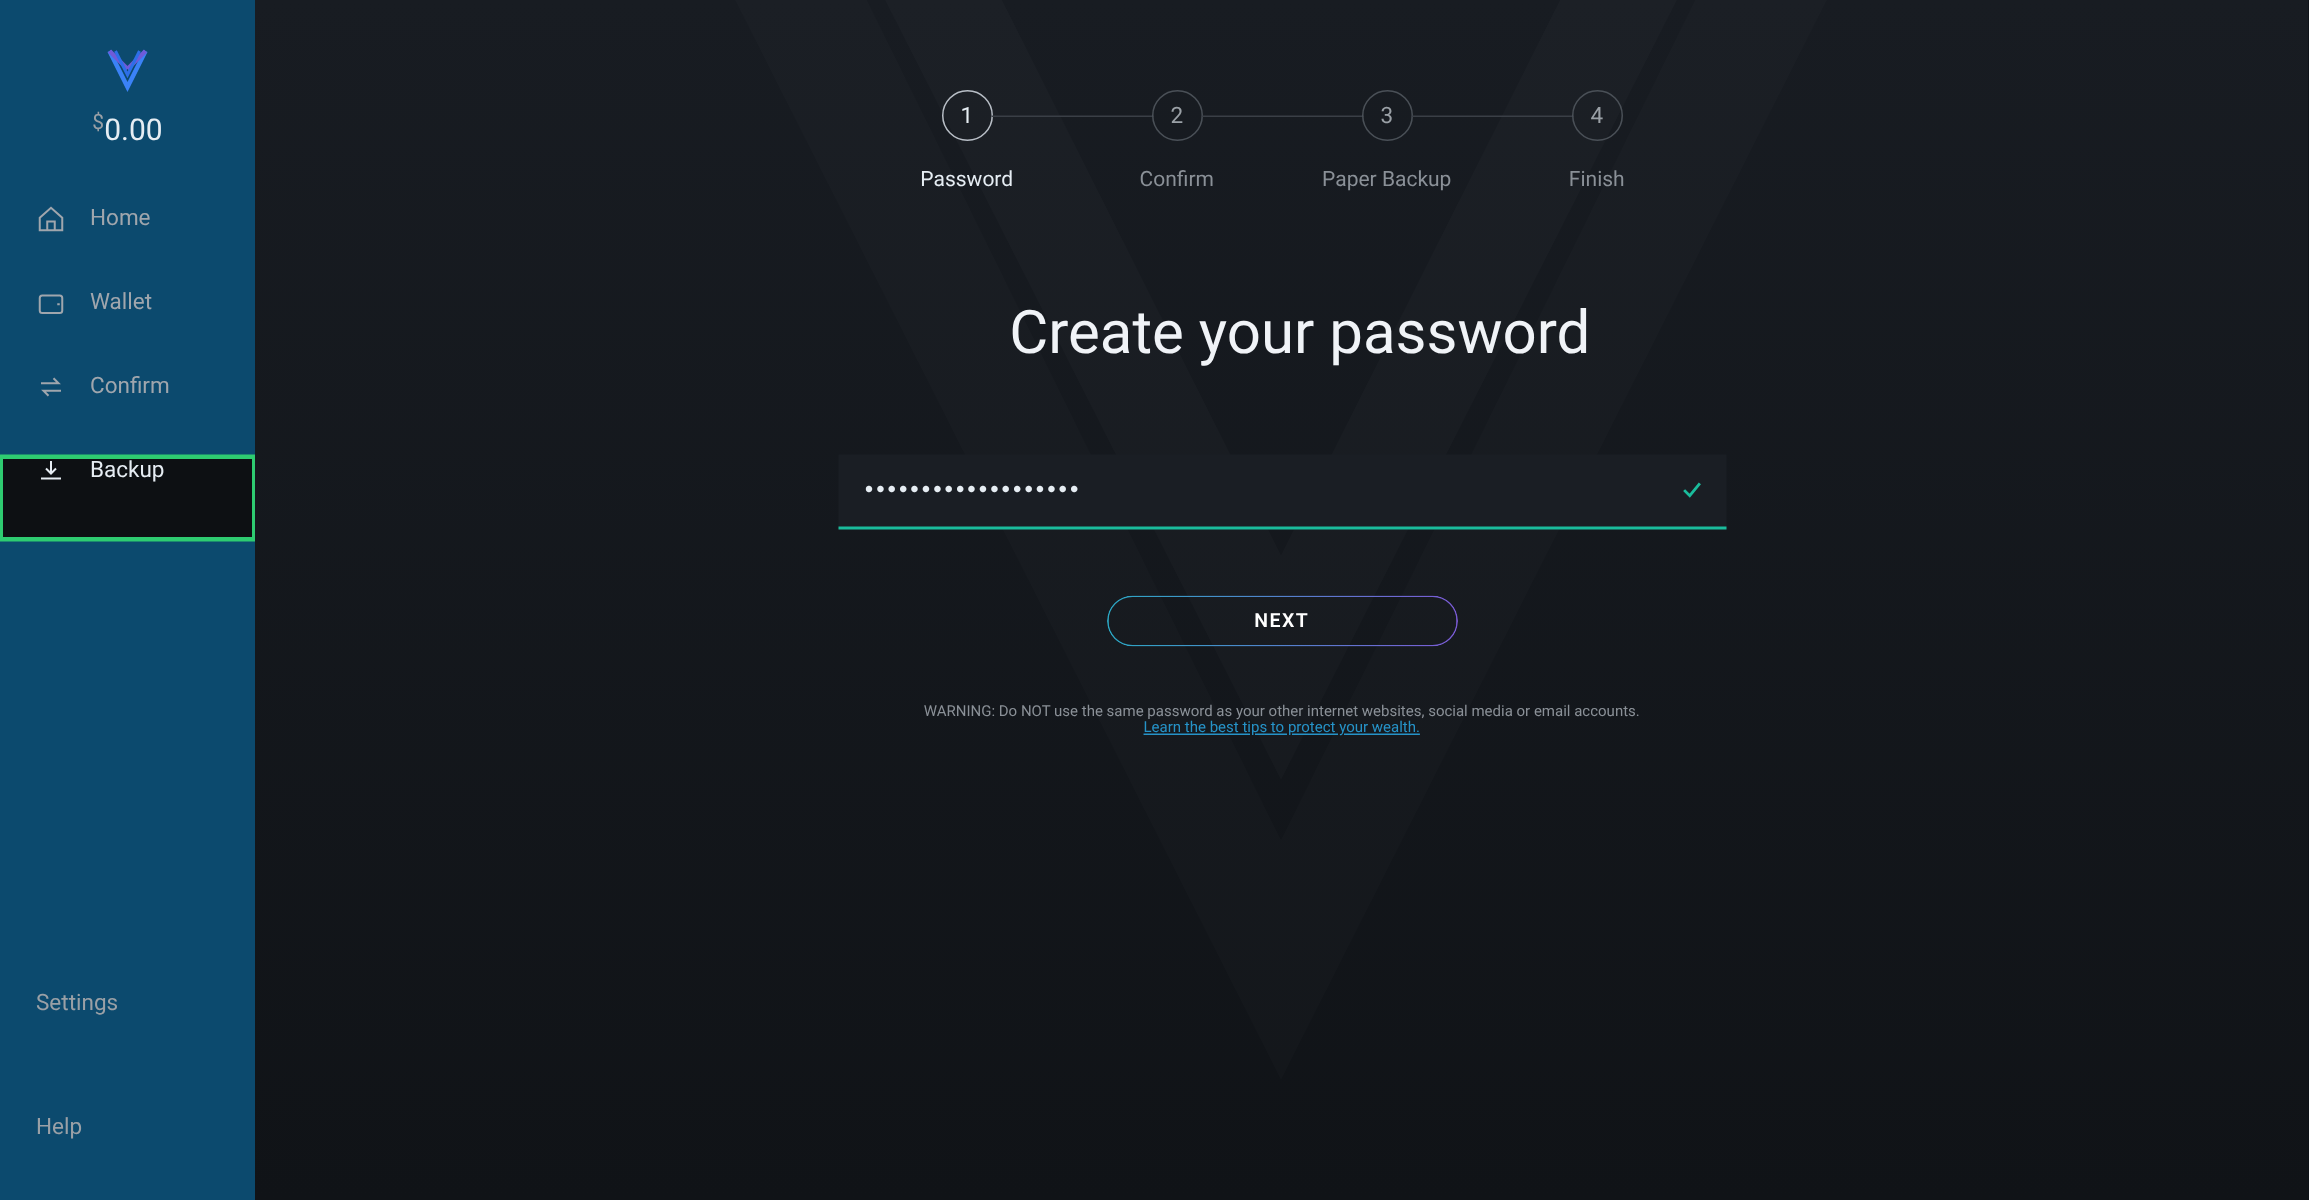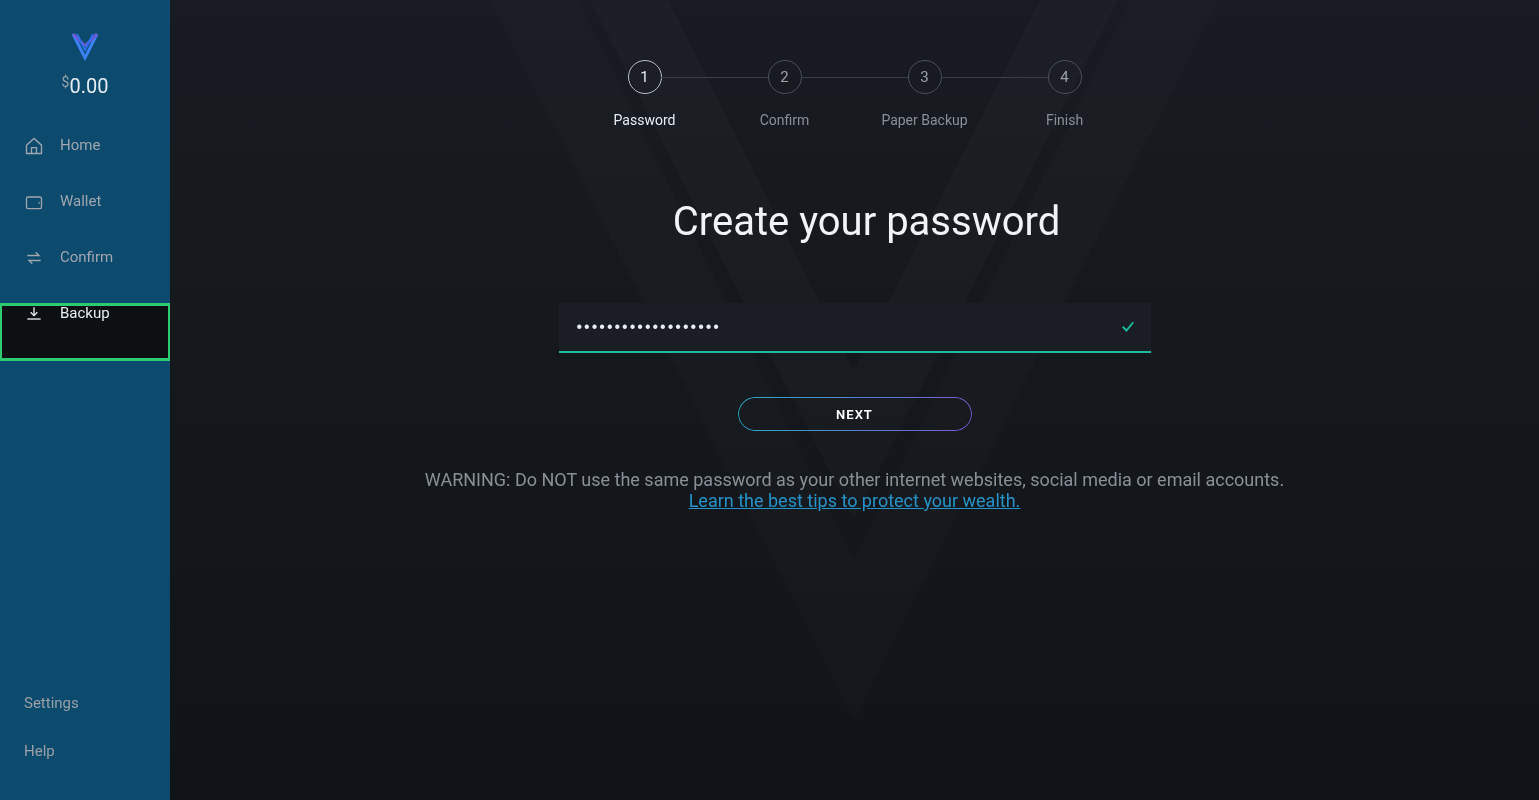--- a/index.html
+++ b/index.html
@@ -9,40 +9,40 @@
 .logo-wrap { display: flex; flex-direction: column; align-items: center; margin-bottom: 32px; }
 .logo { width: 36px; height: 36px; margin-bottom: 10px; }
 .balance { color: #e6edf3; font-size: 20px; font-weight: 400; }
 .balance .dollar { font-size: 14px; color: #9aa0a6; vertical-align: top; }
 .nav { display: flex; flex-direction: column; margin-top: 6px; }
 .nav-item { display: flex; gap: 16px; height: 56px; padding: 0 24px; color: #a0a6ad; font-size: 15px; cursor: pointer; }
 .nav-item.active { background: #0d1013; outline: 3px solid #2ecc71; outline-offset: -2px; color: #e6edf3; }
 .nav-icon { width: 20px; height: 20px; flex: 0 0 20px; display: inline-flex; align-items: center; justify-content: center; }
 .nav-icon svg { width: 20px; height: 20px; stroke: currentColor; fill: none; stroke-width: 1.6; }
 .sidebar-bottom { margin-top: auto; display: flex; flex-direction: column; gap: 30px; padding: 0 24px 40px 24px; }
-.sidebar-bottom a { color: #9aa0a6; font-size: 15px; text-decoration: none; cursor: pointer; }
+.sidebar-bottom a { color: #9aa0a6; font-size: 15px; text-decoration: none; cursor: pointer; margin-top: 35px; }
 .main { flex: 1; position: relative; background: linear-gradient(180deg, #181c22 0%, #101317 100%); overflow: hidden; }
 .bg-v { position: absolute; inset: 0; pointer-events: none; }
 .bg-v svg { width: 100%; height: 100%; }
 .content { position: relative; z-index: 1; width: 100%; height: 100%; display: flex; flex-direction: column; align-items: center; padding-top: 60px; }
 .steps { display: flex; align-items: flex-start; gap: 0; }
 .step { display: flex; flex-direction: column; align-items: center; position: relative; width: 140px; }
 .step-circle { width: 34px; height: 34px; border-radius: 50%; border: 1px solid #4a5057; background: transparent; color: #9aa0a6; font-size: 15px; display: flex; align-items: center; justify-content: center; }
 .step.active .step-circle { border-color: #b8bec6; color: #e6edf3; }
 .step-label { margin-top: 18px; font-size: 14px; color: #8a9097; }
 .step.active .step-label { color: #e6edf3; }
 .step-line { position: absolute; top: 17px; right: -54px; width: 108px; height: 1px; background: #3a3f46; }
 .title { margin-top: 70px; font-size: 40px; font-weight: 400; color: #f0f3f7; margin-left: 24px; }
 .desc { margin-top: 28px; max-width: 600px; text-align: center; font-size: 15px; line-height: 1.6; color: #8a9097; }
 .pw-wrap { margin-top: 58px; width: 592px; position: relative; }
 .pw-input { width: 100%; height: 50px; background: #1a1e24; border: none; border-bottom: 2px solid #1abc9c; padding: 0 44px 0 18px; color: #e6edf3; font-size: 16px; letter-spacing: 2px; outline: none; }
 .pw-check { position: absolute; right: 14px; top: 50%; transform: translateY(-50%); color: #1abc9c; }
 .next-btn { margin-top: 44px; width: 234px; height: 34px; border-radius: 24px; background: transparent; color: #ffffff; font-size: 13px; letter-spacing: 1px; font-weight: 600; cursor: pointer; position: relative; border: 1px solid transparent; display: flex; align-items: center; justify-content: center; }
 .next-btn::before { content: ""; position: absolute; inset: -1px; border-radius: 24px; padding: 1px; background: linear-gradient(90deg, #2ba8c4 0%, #7b5bd6 100%); -webkit-mask: linear-gradient(#fff 0 0) content-box, linear-gradient(#fff 0 0); -webkit-mask-composite: xor; mask-composite: exclude; pointer-events: none; }
-.warning-block { margin-top: 38px; text-align: center; font-size: 18px; color: #8a9097; }
+.warning-block { margin-top: 38px; text-align: center; font-size: 10px; color: #8a9097; }
 .tips-link { color: #2693c8; text-decoration: underline; cursor: pointer; }
 </style>
 </head>
 <body>
 <div class="app">
   <aside class="sidebar">
     <div class="logo-wrap">
       <div class="logo">
         <svg viewBox="0 0 36 36" fill="none">
           <path d="M6 6 L18 30 L30 6" stroke="#3b82f6" stroke-width="3" fill="none"></path>

